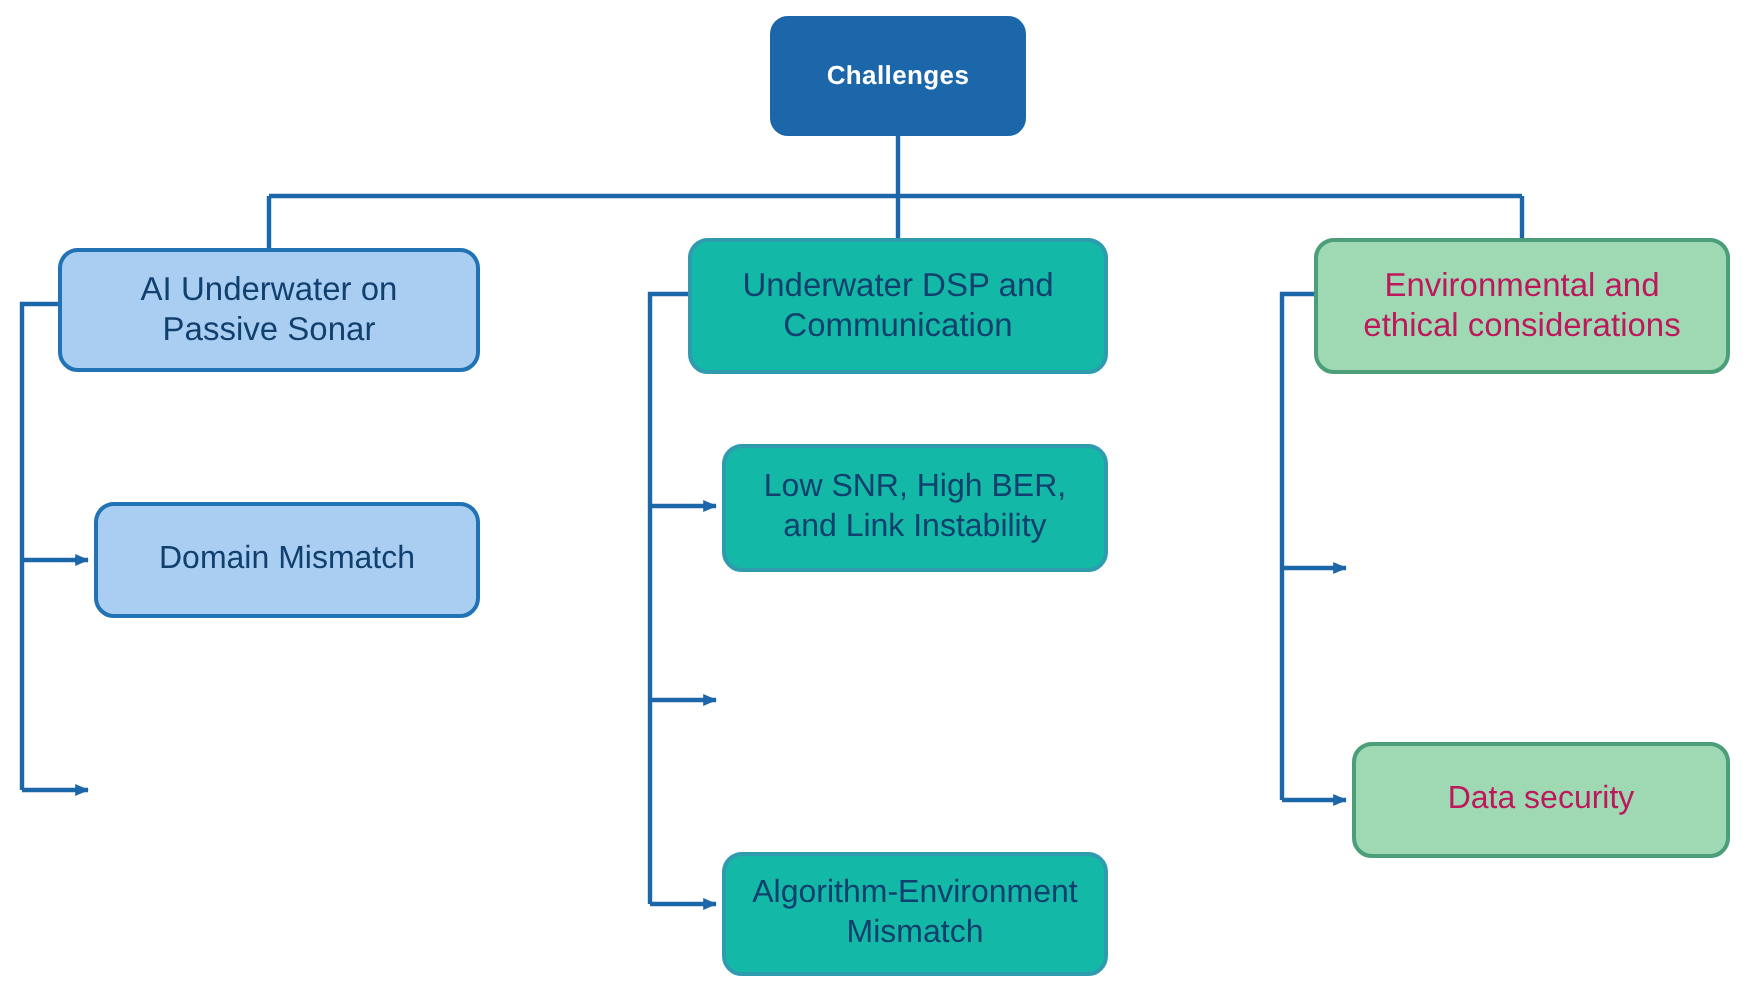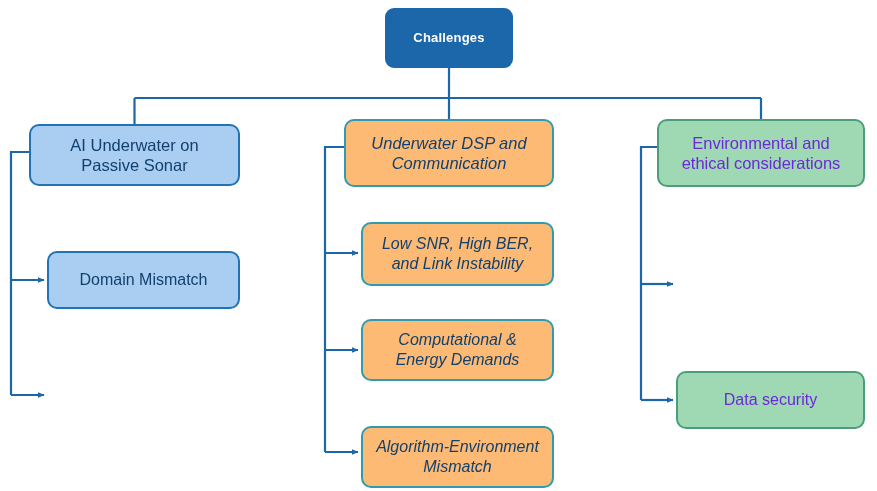--- a/index.html
+++ b/index.html
@@ -46,30 +46,29 @@
     border-radius: 9px;
     letter-spacing: .2px;
   }
   .node-blue {
     background: #a9cef2;
     border: 2px solid #2273b5;
     color: #12406e;
     font-size: 16px;
   }
   .node-cyan {
-    background: #fdba74;
+    background: #14b8a6;
     border: 2px solid #2e9cae;
     color: #12406e;
     font-size: 16px;
-    font-style: italic;
   }
   .node-green {
     background: #9ed9b4;
     border: 2px solid #4b9e78;
-    color: #6d28d9;
+    color: #be185d;
     font-size: 16px;
   }
   .node-branch { font-size: 16.5px; }
 </style>
 </head>
 <body>
 
 <div id="canvas">
 
   <svg class="connectors" viewBox="0 0 877 491" xmlns="http://www.w3.org/2000/svg">
@@ -100,22 +99,20 @@
   <div class="node node-root" style="left: 385px; top: 8px; width: 128px; height: 60px;">Challenges</div>
 
   <div class="node node-blue node-branch" style="left: 29px; top: 124px; width: 211px; height: 62px;">AI Underwater  on
 Passive Sonar</div>
   <div class="node node-blue" style="left: 47px; top: 251px; width: 193px; height: 58px;">Domain Mismatch</div>
 
   <div class="node node-cyan node-branch" style="left: 344px; top: 119px; width: 210px; height: 68px;">Underwater DSP and
 Communication</div>
   <div class="node node-cyan" style="left: 361px; top: 222px; width: 193px; height: 64px;">Low SNR, High BER,
 and Link Instability</div>
-  <div class="node node-cyan" style="left: 361px; top: 319px; width: 193px; height: 62px;">Computational &amp;
-Energy Demands</div>
   <div class="node node-cyan" style="left: 361px; top: 426px; width: 193px; height: 62px;">Algorithm-Environment
 Mismatch</div>
 
   <div class="node node-green node-branch" style="left: 657px; top: 119px; width: 208px; height: 68px;">Environmental and
 ethical considerations</div>
   <div class="node node-green" style="left: 676px; top: 371px; width: 189px; height: 58px;">Data security</div>
 
 </div>
 
 </body></html>

